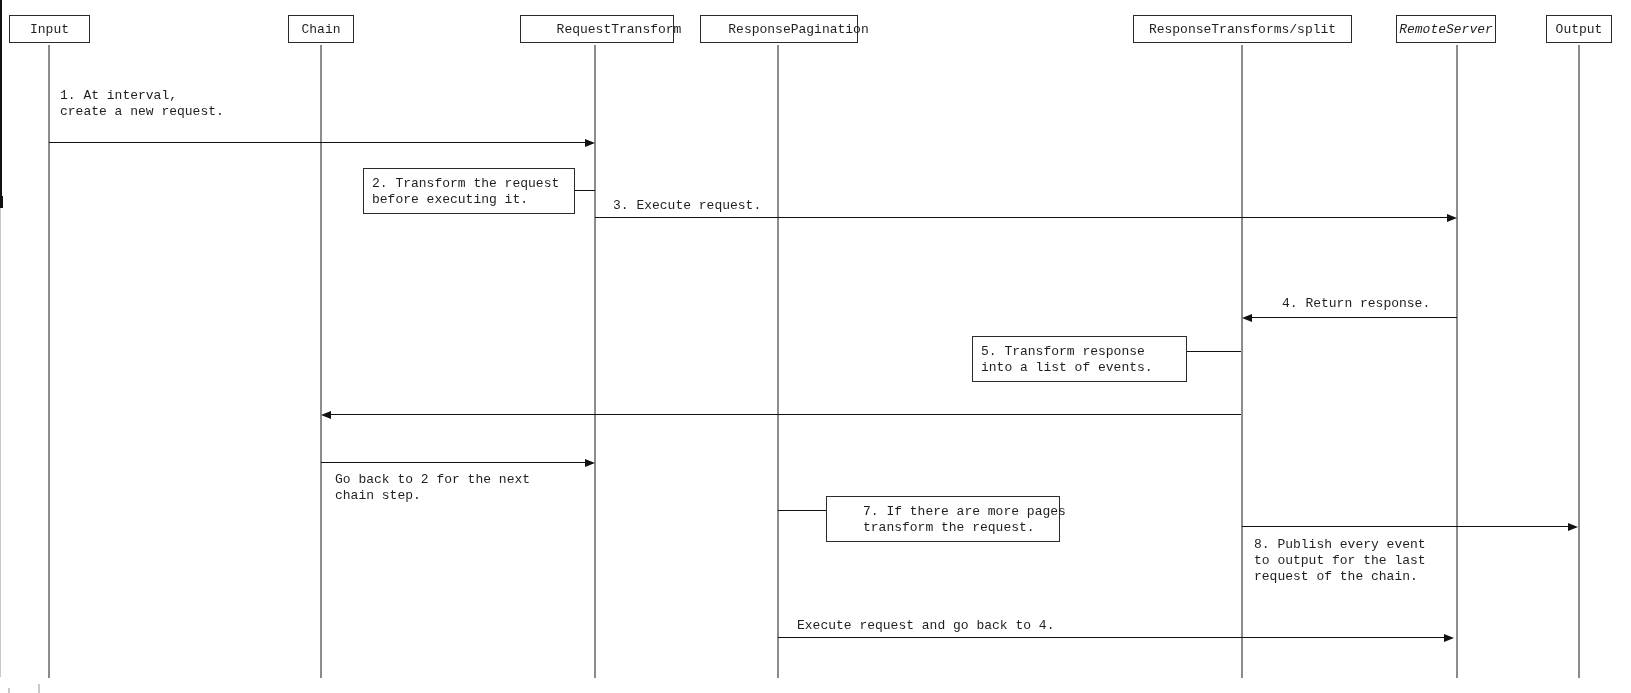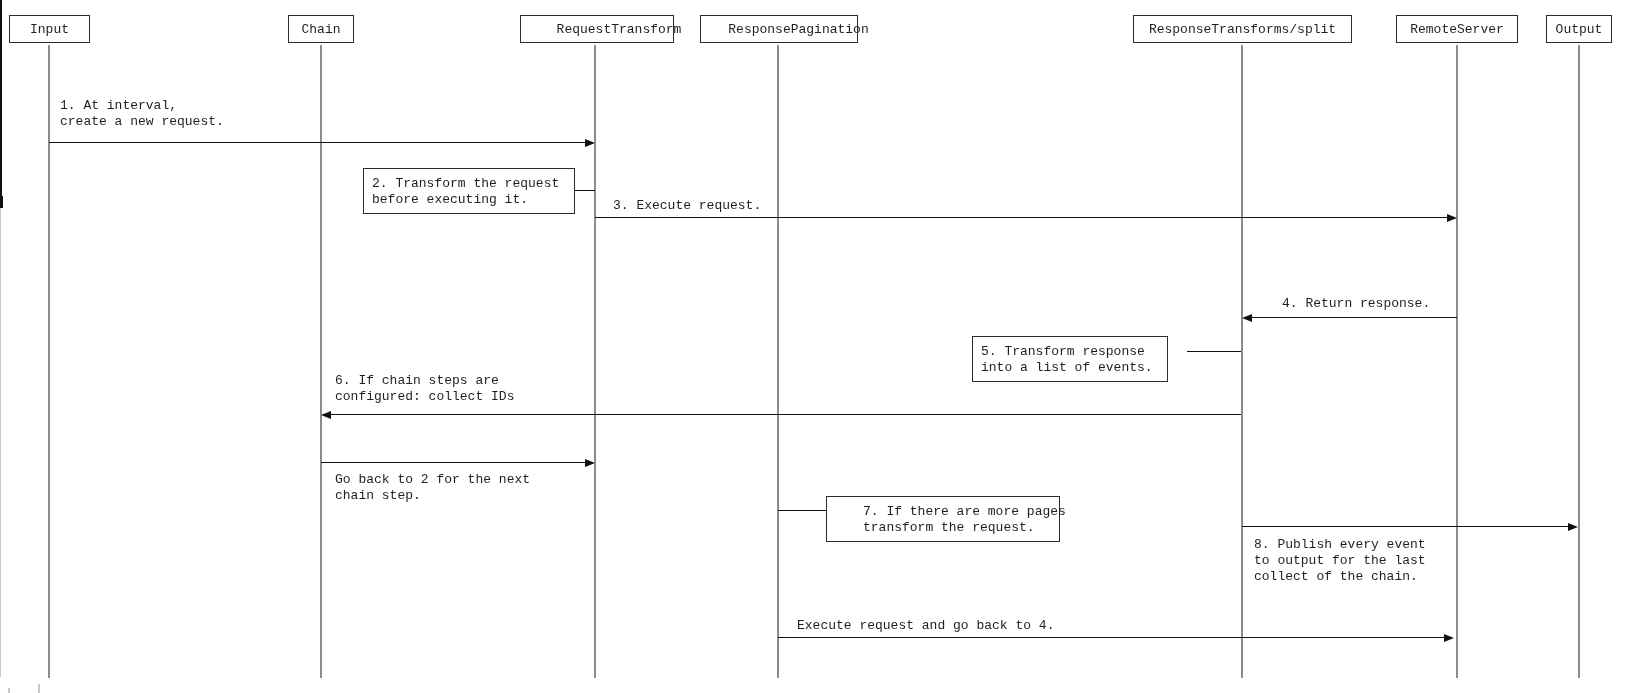--- a/index.html
+++ b/index.html
@@ -123,28 +123,28 @@
     </div>
   <div class="participant" style="left:520px;width:154px;padding-left:44px;">
       <span>RequestTransform</span>
     </div>
   <div class="participant" style="left:700px;width:158px;padding-left:39px;">
       <span>ResponsePagination</span>
     </div>
   <div class="participant" style="left:1133px;width:219px;">
       <span>ResponseTransforms/split</span>
     </div>
-  <div class="participant" style="left:1396px;width:122px;">
+  <div class="participant" style="left:1396px;width:100px;font-style:italic;">
       <span>RemoteServer</span>
     </div>
   <div class="participant" style="left:1546px;width:66px;">
       <span>Output</span>
     </div>
 
-  <div class="lbl" style="left:60px;top:98px;">
+  <div class="lbl" style="left:60px;top:88px;">
     <div>1. At interval,</div>
     <div>create a new request.</div>
   </div>
   <div class="hline" style="left:49px;top:142px;width:537px;"></div>
   <div class="ah-r" style="left:585px;top:139px;"></div>
 
   <div class="note" style="left:363px;top:168px;width:212px;height:46px;">
     <div>2. Transform the request</div>
     <div>before executing it.</div>
   </div>
@@ -155,30 +155,26 @@
   </div>
   <div class="hline" style="left:595px;top:217px;width:853px;"></div>
   <div class="ah-r" style="left:1447px;top:214px;"></div>
 
   <div class="lbl" style="left:1282px;top:296px;">
     <div>4. Return response.</div>
   </div>
   <div class="hline" style="left:1251px;top:317px;width:206px;"></div>
   <div class="ah-l" style="left:1242px;top:314px;"></div>
 
-  <div class="note" style="left:972px;top:336px;width:196px;height:46px;">
+  <div class="note" style="left:972px;top:336px;width:215px;height:46px;">
     <div>5. Transform response</div>
     <div>into a list of events.</div>
   </div>
   <div class="hline" style="left:1187px;top:351px;width:54px;"></div>
 
-  <div class="lbl" style="left:335px;top:373px;">
-    <div>6. If chain steps are</div>
-    <div>configured: collect IDs</div>
-  </div>
   <div class="hline" style="left:330px;top:414px;width:911px;"></div>
   <div class="ah-l" style="left:321px;top:411px;"></div>
 
   <div class="hline" style="left:321px;top:462px;width:265px;"></div>
   <div class="ah-r" style="left:585px;top:459px;"></div>
   <div class="lbl" style="left:335px;top:472px;">
     <div>Go back to 2 for the next</div>
     <div>chain step.</div>
   </div>
 
@@ -186,21 +182,21 @@
     <div>7. If there are more pages</div>
     <div>transform the request.</div>
   </div>
   <div class="hline" style="left:778px;top:510px;width:48px;"></div>
 
   <div class="hline" style="left:1242px;top:526px;width:327px;"></div>
   <div class="ah-r" style="left:1568px;top:523px;"></div>
   <div class="lbl" style="left:1254px;top:537px;">
     <div>8. Publish every event</div>
     <div>to output for the last</div>
-    <div>collect of the chain.</div>
+    <div>request of the chain.</div>
   </div>
 
   <div class="lbl" style="left:797px;top:618px;">
     <div>Execute request and go back to 4.</div>
   </div>
   <div class="hline" style="left:778px;top:637px;width:667px;"></div>
   <div class="ah-r" style="left:1444px;top:634px;"></div>
 
 </div>
 

